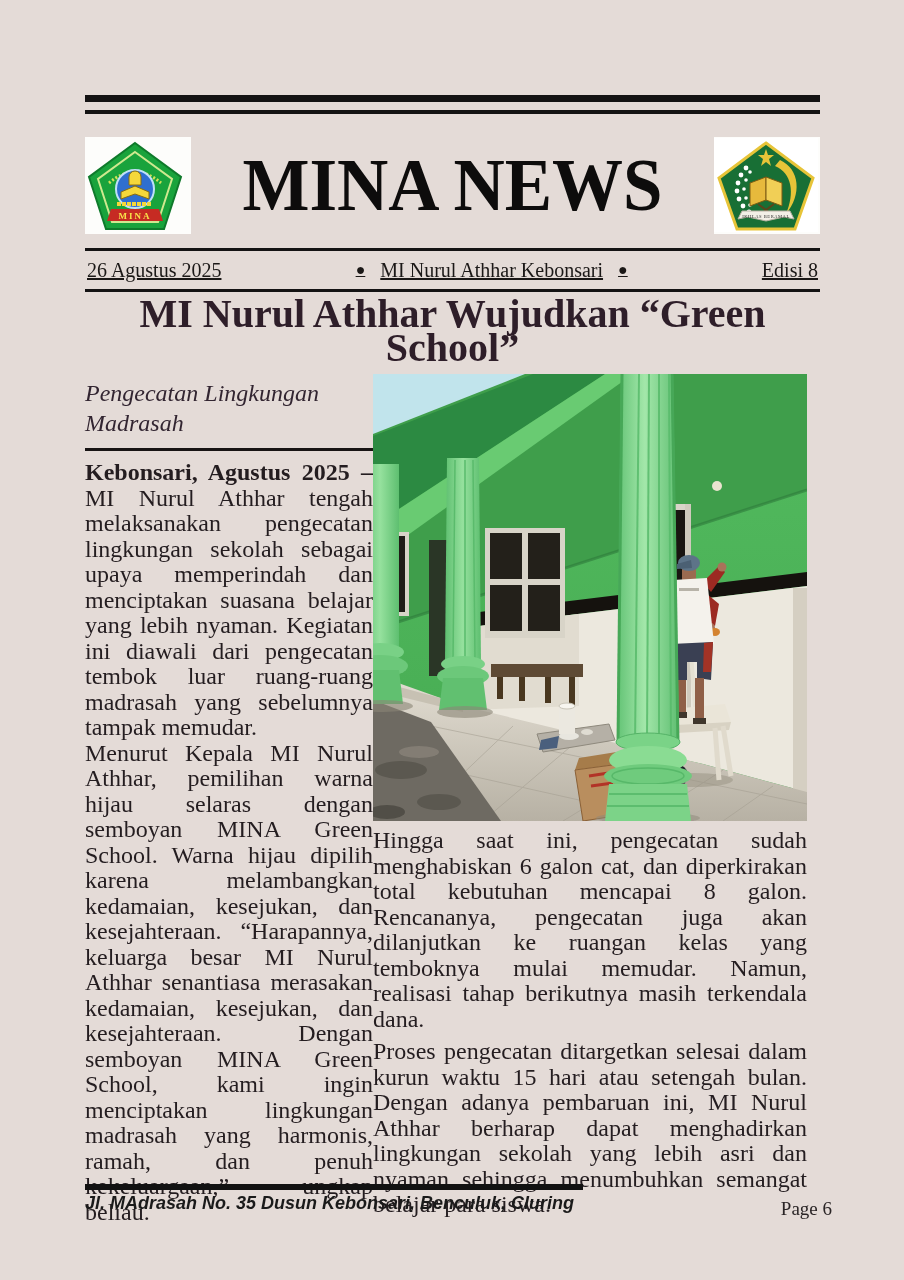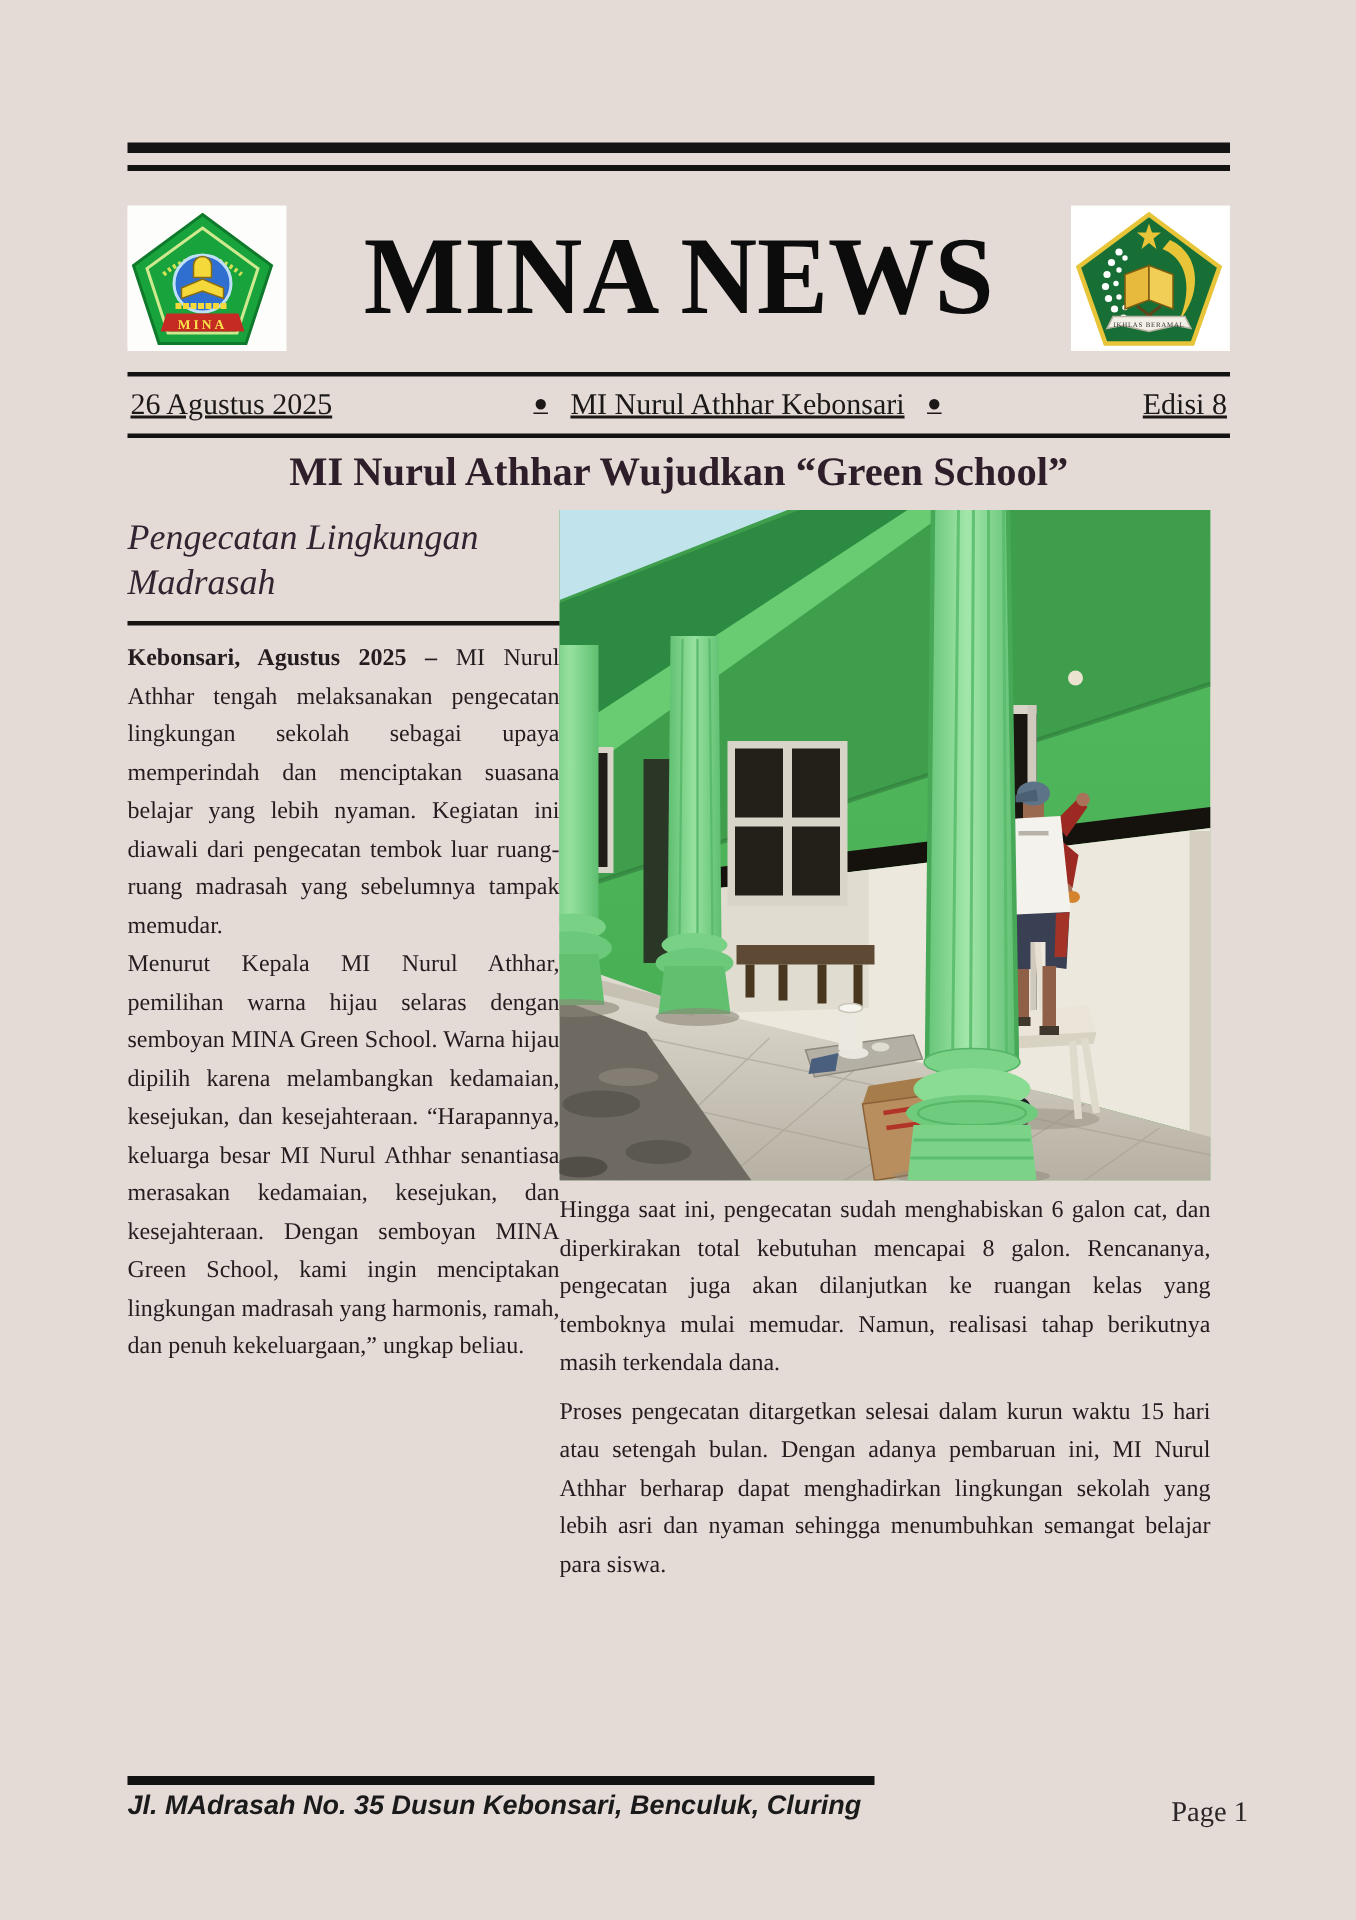--- a/index.html
+++ b/index.html
@@ -19,27 +19,27 @@
   .logo-box { width:106px; height:97px; background:#fdfdfb; display:flex; align-items:center; flex:0 0 auto; }
   .masthead-title {
     font-size:71px; font-weight:bold; color:#0d0c0c; line-height:1;
     letter-spacing:0px; white-space:nowrap; transform:scaleY(1.04);
   }
   .rule-3 { height:3px; margin-top:14px; }
   .dateline { display:flex; justify-content:space-between; align-items:center; font-size:20px; color:#1b1817; padding:8px 2px 7px 2px;text-decoration:underline; }
   .dateline-center { display:flex; align-items:center; gap:15px; }
   .bullet { font-size:16px; position:relative; top:-1px; }
   .rule-4 { height:3px; }
-  .headline { text-align:center; font-weight:bold; font-size:27px; line-height:34px; color:#2e1e29; margin-top:5px; }
+  .headline { text-align:center; font-weight:bold; font-size:40px; line-height:34px; color:#2e1e29; margin-top:5px; }
   .columns { display:flex; margin-top:9px; }
   .col-left { width:288px; }
   .col-right { width:434px; }
   .subhead { font-style:italic; font-size:24px; line-height:30px; color:#322531; margin:4px 0 0 0; font-weight:normal; }
   .subhead-rule { height:3px; background:#181414; margin:10px 0 9px 0; width:303px; }
-  p.body { font-size:16px; line-height:25.5px; text-align:justify; margin:0; }
+  p.body { font-size:24px; line-height:25.5px; text-align:justify; margin:0; }
   .photo-frame { width:434px; height:447px; display:block; }
   .col-right p.body { margin-top:7px; }
   .footer { position:absolute; left:85px; top:1184px; width:735px; }
   .footer-rule { height:6px; background:#121212; width:498px; }
   .footer-row { display:flex; justify-content:space-between; align-items:flex-start; }
   .address {
     font-family:"Liberation Sans","DejaVu Sans",sans-serif;
     font-weight:bold; font-style:italic; font-size:18px; color:#1a1a1a; margin-top:3px;
   }
   .pagenum { font-size:19px; color:#2a2526; margin-top:8px; margin-right:-12px; }
@@ -293,15 +293,15 @@
       <p class="body">Hingga saat ini, pengecatan sudah menghabiskan 6 galon cat, dan diperkirakan total kebutuhan mencapai 8 galon. Rencananya, pengecatan juga akan dilanjutkan ke ruangan kelas yang temboknya mulai memudar. Namun, realisasi tahap berikutnya masih terkendala dana.</p>
       <p class="body">Proses pengecatan ditargetkan selesai dalam kurun waktu 15 hari atau setengah bulan. Dengan adanya pembaruan ini, MI Nurul Athhar berharap dapat menghadirkan lingkungan sekolah yang lebih asri dan nyaman sehingga menumbuhkan semangat belajar para siswa.</p>
     </div>
   </div>
 </div>
 
 <div class="footer">
   <div class="footer-rule"></div>
   <div class="footer-row">
     <div class="address">Jl. MAdrasah No. 35 Dusun Kebonsari, Benculuk, Cluring</div>
-    <div class="pagenum">Page 1</div>
+    <div class="pagenum">Page 6</div>
   </div>
 </div>
 
 </body></html>

